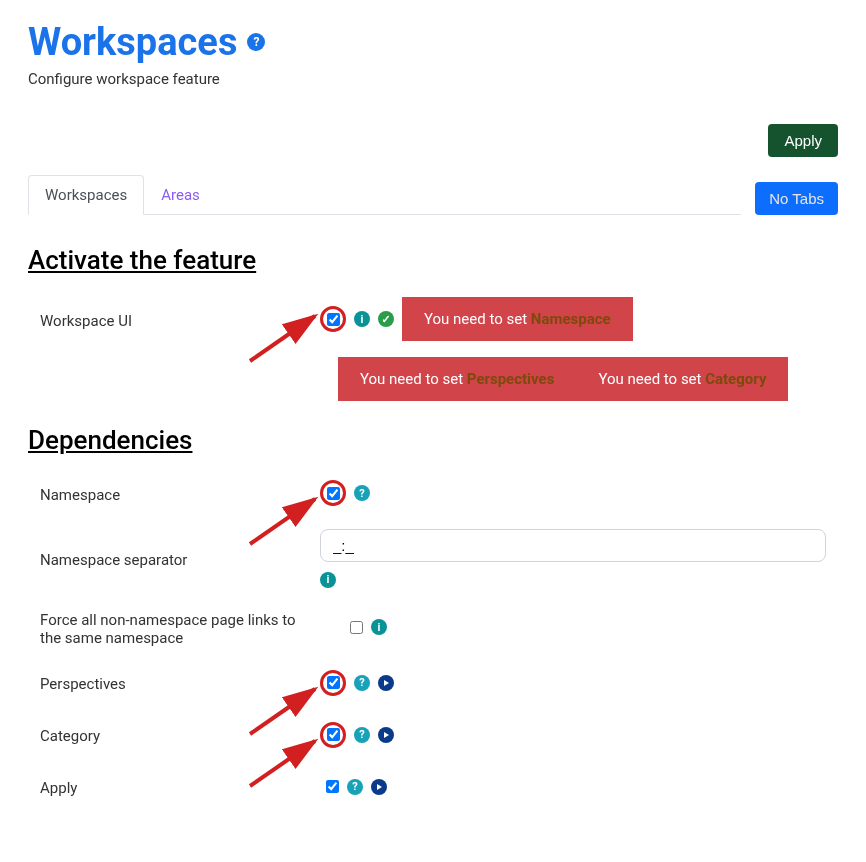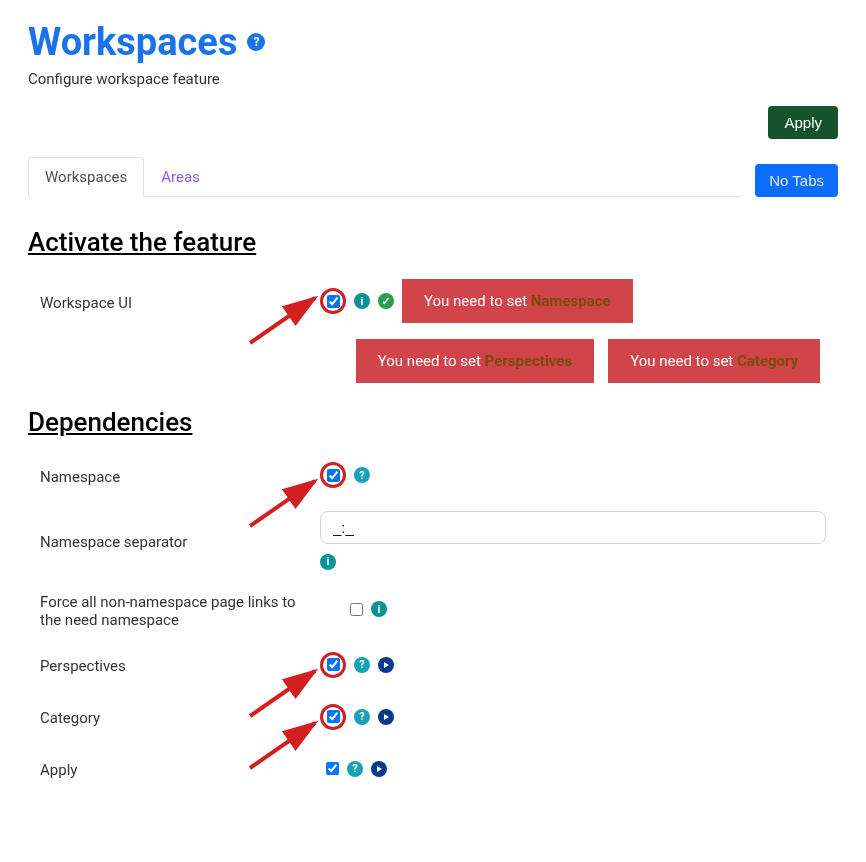--- a/index.html
+++ b/index.html
@@ -17,21 +17,21 @@
       display: inline-flex;
       align-items: center;
       gap: 10px;
       margin-bottom: 6px;
     }
     .page-title .help-icon {
       width: 18px; height: 18px; border-radius: 50%;
       background: #1a73e8; color: #fff; font-size: 12px; font-weight: 700;
       display: inline-flex; align-items: center; justify-content: center;
     }
-    .subtitle { color: #333; font-size: 15px; margin-bottom: 18px; }
+    .subtitle { color: #333; font-size: 15px; margin-bottom: 36px; }
     .top-buttons { text-align: right; margin-bottom: 18px; }
     .btn {
       background: #14532d; color: #fff; border: none;
       padding: 8px 16px; font-size: 15px; border-radius: 4px; cursor: pointer;
     }
     .tabs-row { display: flex; justify-content: space-between; align-items: flex-end; margin-bottom: 30px; }
     .tabs { display: flex; border-bottom: 1px solid #dee2e6; flex: 1; }
     .tab {
       padding: 10px 16px; font-size: 15px; cursor: pointer; color: #8b5cf6;
       border: 1px solid transparent; margin-bottom: -1px;
@@ -63,21 +63,21 @@
     .icon-info { background: #0a9396; color: #fff; }
     .icon-check { background: #2a9d4a; color: #fff; }
     .icon-help { background: #17a2b8; color: #fff; }
     .icon-play { background: #0a3b8b; color: #fff; }
     .icon-play::before { content: ""; border-left: 5px solid #fff; border-top: 3px solid transparent; border-bottom: 3px solid transparent; margin-left: 1px; }
     .alert-box {
       background: #d0444a; color: #fff; padding: 13px 22px; border-radius: 0;
       font-size: 15px; display: inline-block;
     }
     .alert-box .highlight { color: #7d4a0a; font-weight: 700; }
-    .alerts-second-row { margin-left: 310px; margin-top: 10px; display: flex; gap: 14px; justify-content: center; }
+    .alerts-second-row { margin-left: 310px; margin-top: 10px; display: flex; gap: 0; }
     input[type="text"] {
       width: 100%; padding: 7px 12px; font-size: 15px;
       border: 1px solid #ced4da; border-radius: 8px;
     }
     .input-wrap { flex: 1; }
     .info-below { margin-top: 6px; }
     .arrow-annotation {
       position: absolute; pointer-events: none; z-index: 10;
     }
     .arrow-annotation svg { overflow: visible; }
@@ -172,21 +172,21 @@
     <div class="input-wrap">
       <input type="text" value="_:_" style="">
       <div class="info-below">
         <span class="icon-round icon-info">i</span>
       </div>
     </div>
   </div>
 </div>
 
 <div class="form-row">
-  <div class="form-label">Force all non-namespace page links to the need namespace</div>
+  <div class="form-label">Force all non-namespace page links to the same namespace</div>
   <div class="form-control-area" style="padding-left:30px;">
     <input type="checkbox" style="">
     <span class="icon-round icon-info">i</span>
   </div>
 </div>
 
 <div class="form-row">
   <div class="form-label">Perspectives</div>
   <div class="form-control-area">
     <span class="checkbox-circled">

